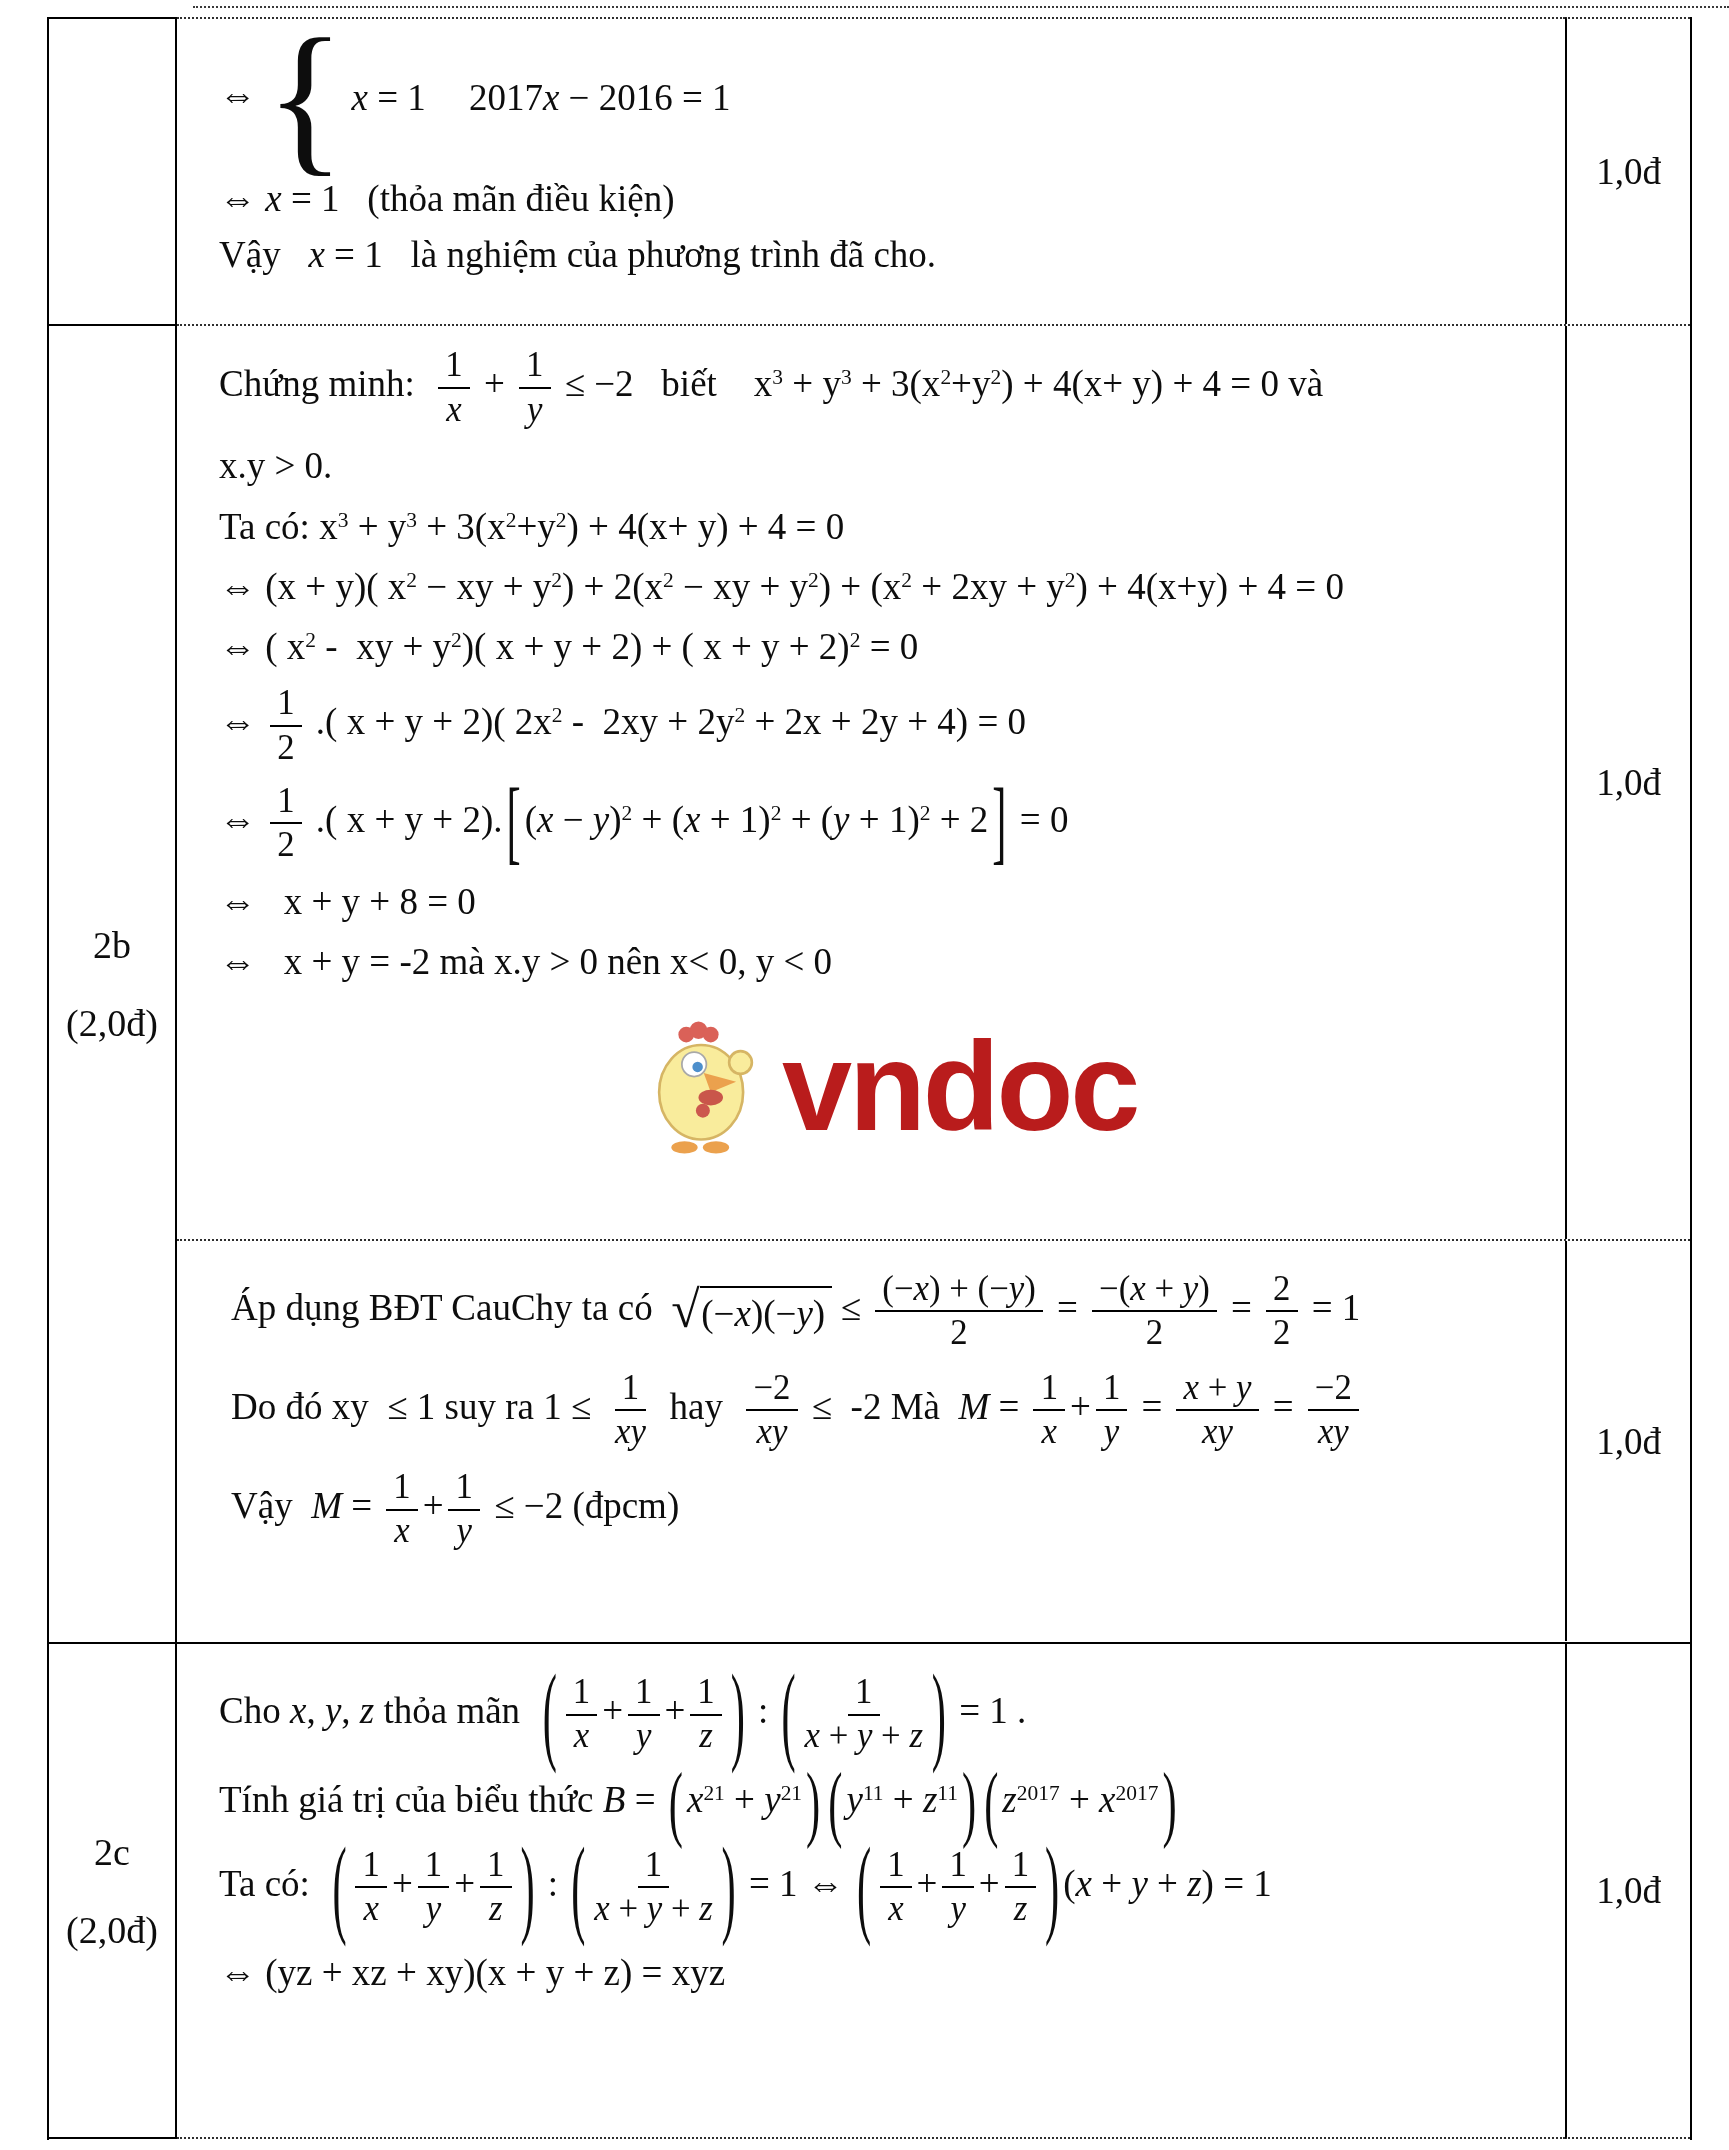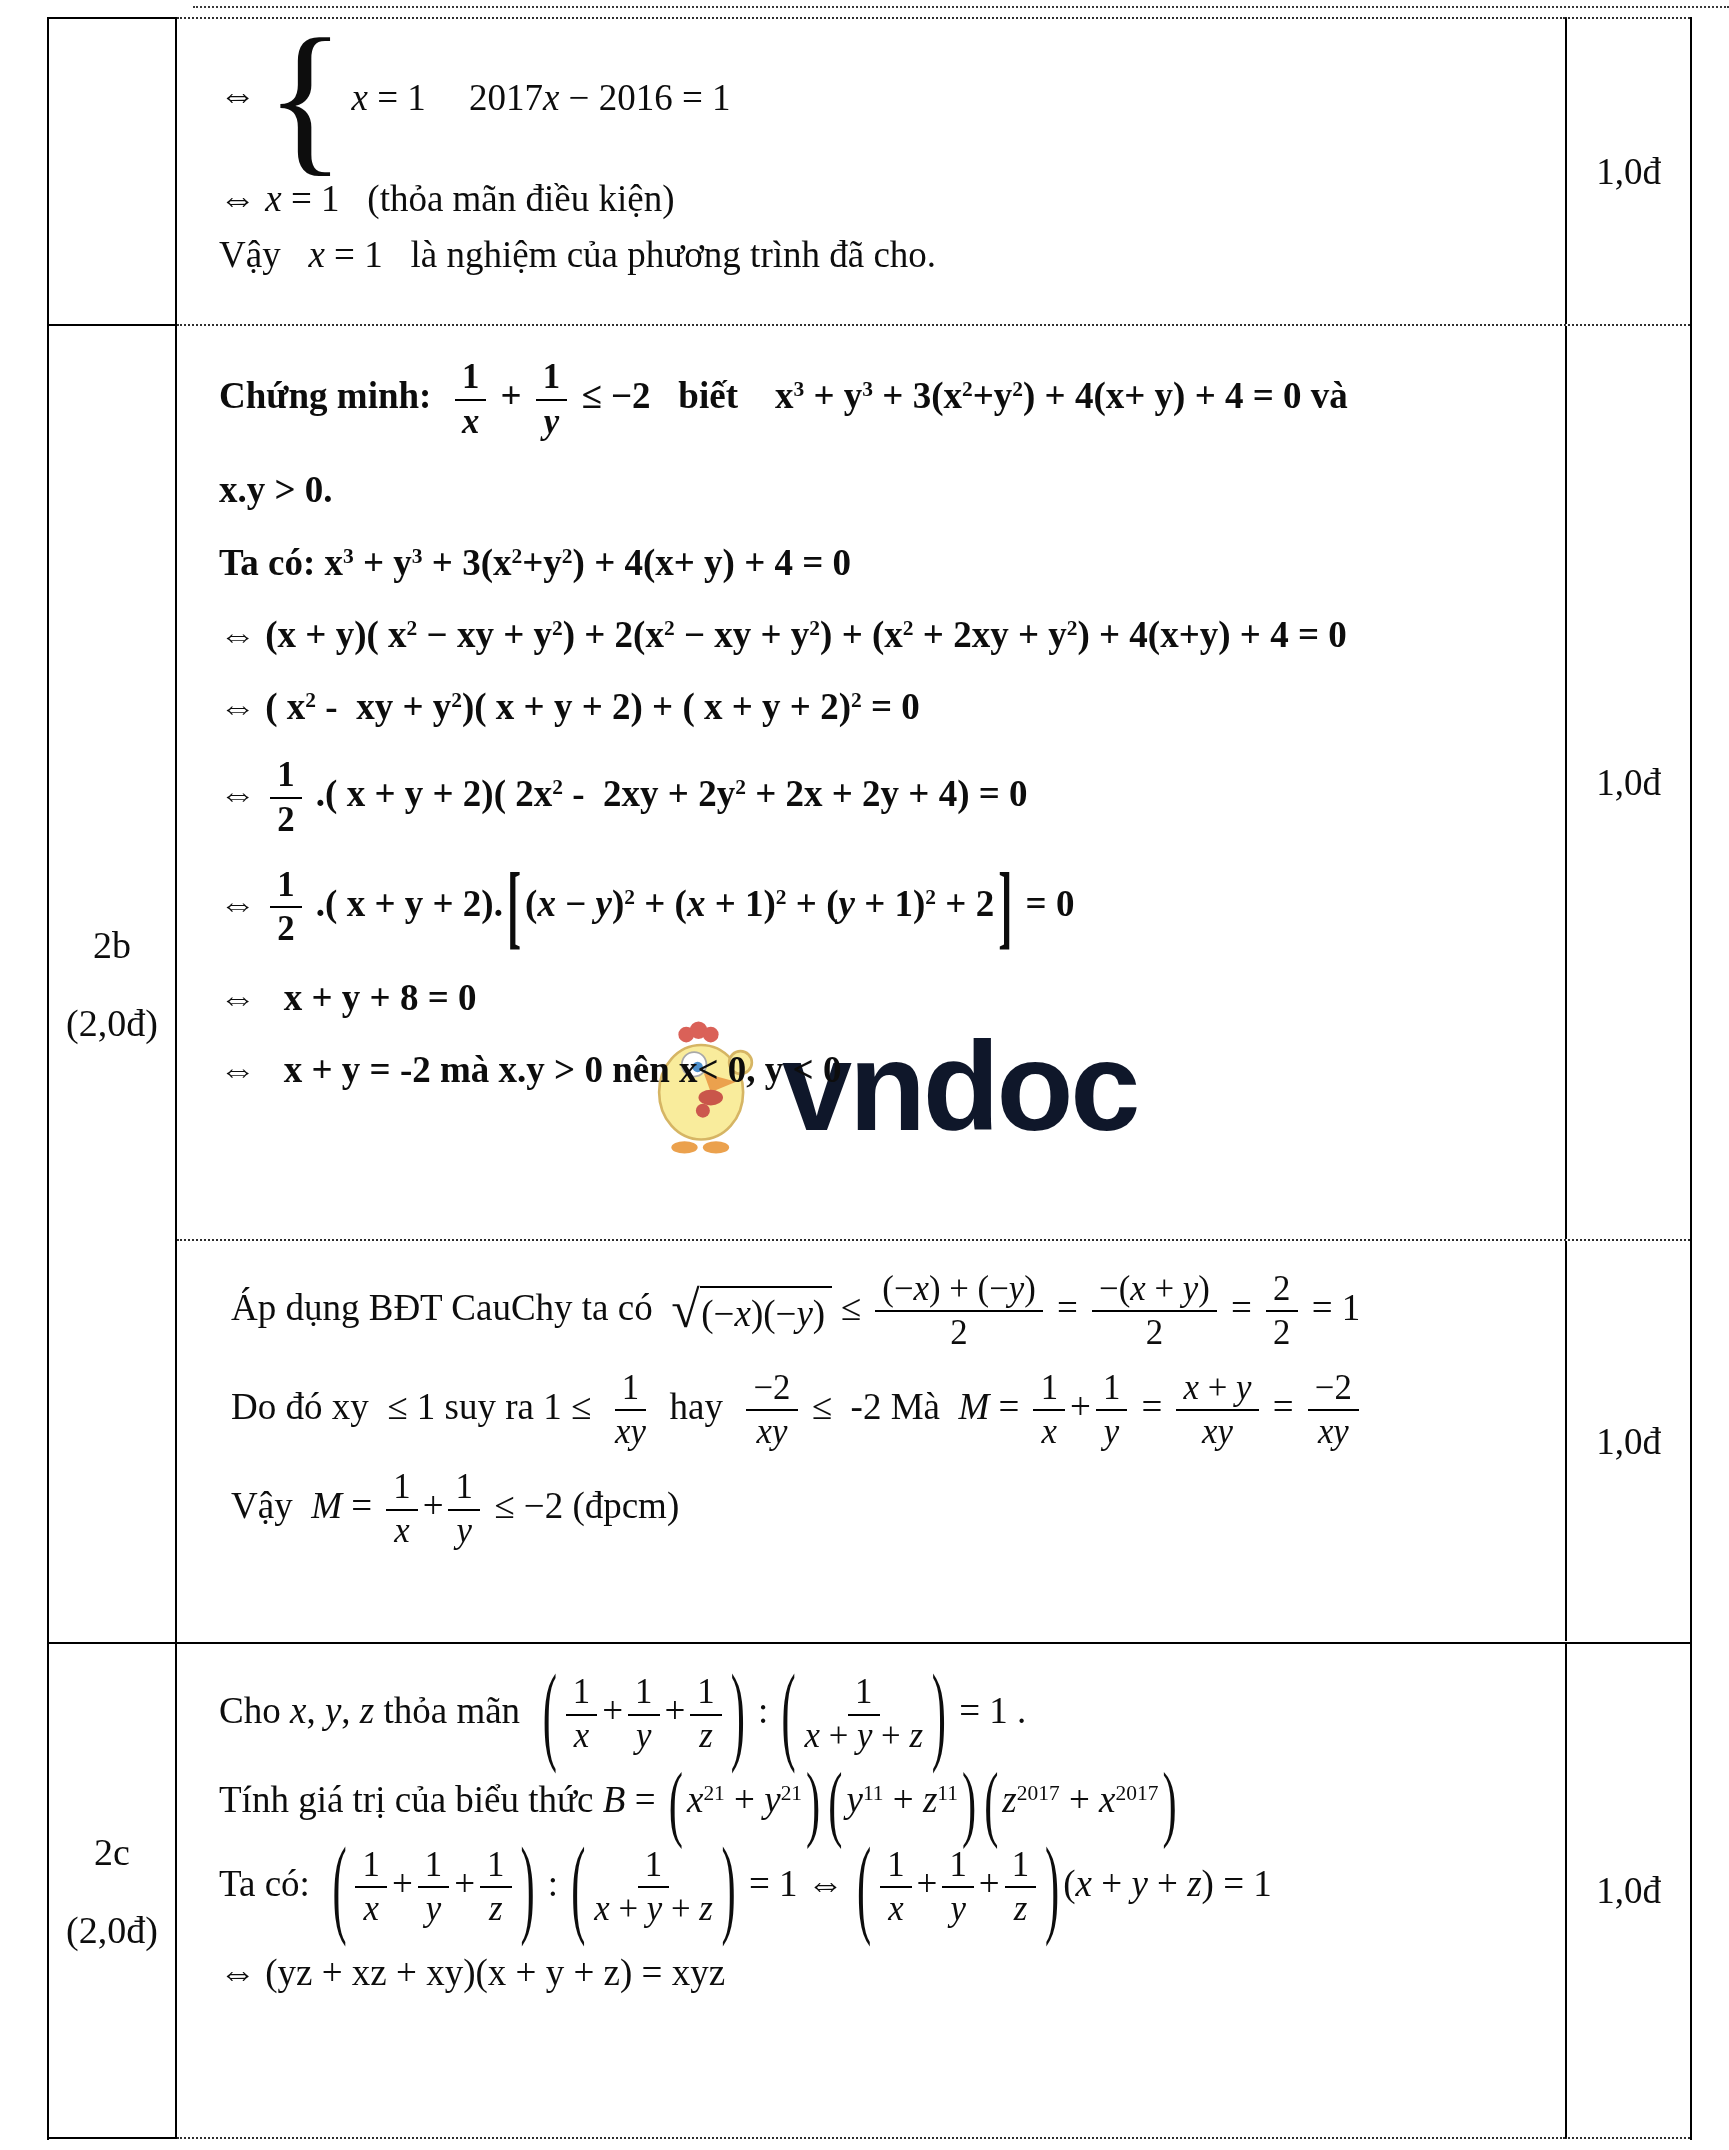--- a/index.html
+++ b/index.html
@@ -40,21 +40,21 @@
   .row3 .content,.row3 .score{border-bottom:2.4px dotted #2e2e2e;}
 
   .rightcol{flex:1;display:flex;flex-direction:column;border-top:2.4px dotted #2e2e2e;box-sizing:border-box;}
   .subrow{display:flex;box-sizing:border-box;}
   .subA{height:913px;}
   .subB{height:402px;border-top:2.4px dotted #2e2e2e;}
 
   
   .line{white-space:pre;font-size:37px;line-height:1.25;}
   .blk-r1 .line{margin:9.6px 0;}
-  .blk-a  .line{margin:26px 0;font-weight:bold;}
+  .blk-a  .line{margin:14px 0;}
   .blk-b  .line{margin:16px 12px;}
   .blk-c  .line{margin:21px 0;}
   .blk-r1{padding-top:1.6px;}
   .blk-b{padding-top:12.8px;}
   .blk-c{padding-top:8px;}
 
   sup{font-size:0.58em;vertical-align:0.55em;line-height:0;}
 
   .frac{display:inline-flex;flex-direction:column;align-items:center;vertical-align:middle;
     text-align:center;line-height:1.12;margin:0 4.8px;font-size:0.94em;}
@@ -84,21 +84,21 @@
     <ellipse cx="55" cy="82" rx="48" ry="54" stroke-width="3" stroke="#cfa94a" fill="#f9e98b"></ellipse>
     <circle cx="100" cy="48" r="13" stroke-width="3" stroke="#cfa94a" fill="#f9e98b"></circle>
     <circle cx="47" cy="50" r="14" stroke="#9a9a9a" stroke-width="2" fill="#ffffff"></circle>
     <circle cx="51" cy="53" r="6" fill="#2f7cc4"></circle>
     <path d="M58,60 L95,70 L66,82 Z" fill="#e8912f"></path>
     <ellipse cx="66" cy="88" rx="14" ry="9" fill="#c0392b"></ellipse>
     <circle cx="57" cy="103" r="8" fill="#c43b30"></circle>
     <ellipse cx="36" cy="145" rx="15" ry="7" fill="#e8912f"></ellipse>
     <ellipse cx="72" cy="145" rx="15" ry="7" fill="#e8912f"></ellipse>
   </svg>
-  <span class="wm-text" style="color: #0f172a; margin-left: 24px;">vndoc</span>
+  <span class="wm-text" style="color: #b91c1c; margin-left: 24px;">vndoc</span>
 </div>
 
 <div class="table">
 
   <div class="trow row1">
     <div class="labelc"></div>
     <div class="content blk-r1">
         <div class="line">⇔ <span class="sys"><span class="brace">{</span><span class="eqs"><span><i>x</i> = 1</span><span>2017<i>x</i> − 2016 = 1</span></span></span></div>
         <div class="line">⇔ <span><i>x</i></span> = 1   (thỏa mãn điều kiện)</div>
         <div class="line">Vậy   <span><i>x</i></span> = 1   là nghiệm của phương trình đã cho.</div>

